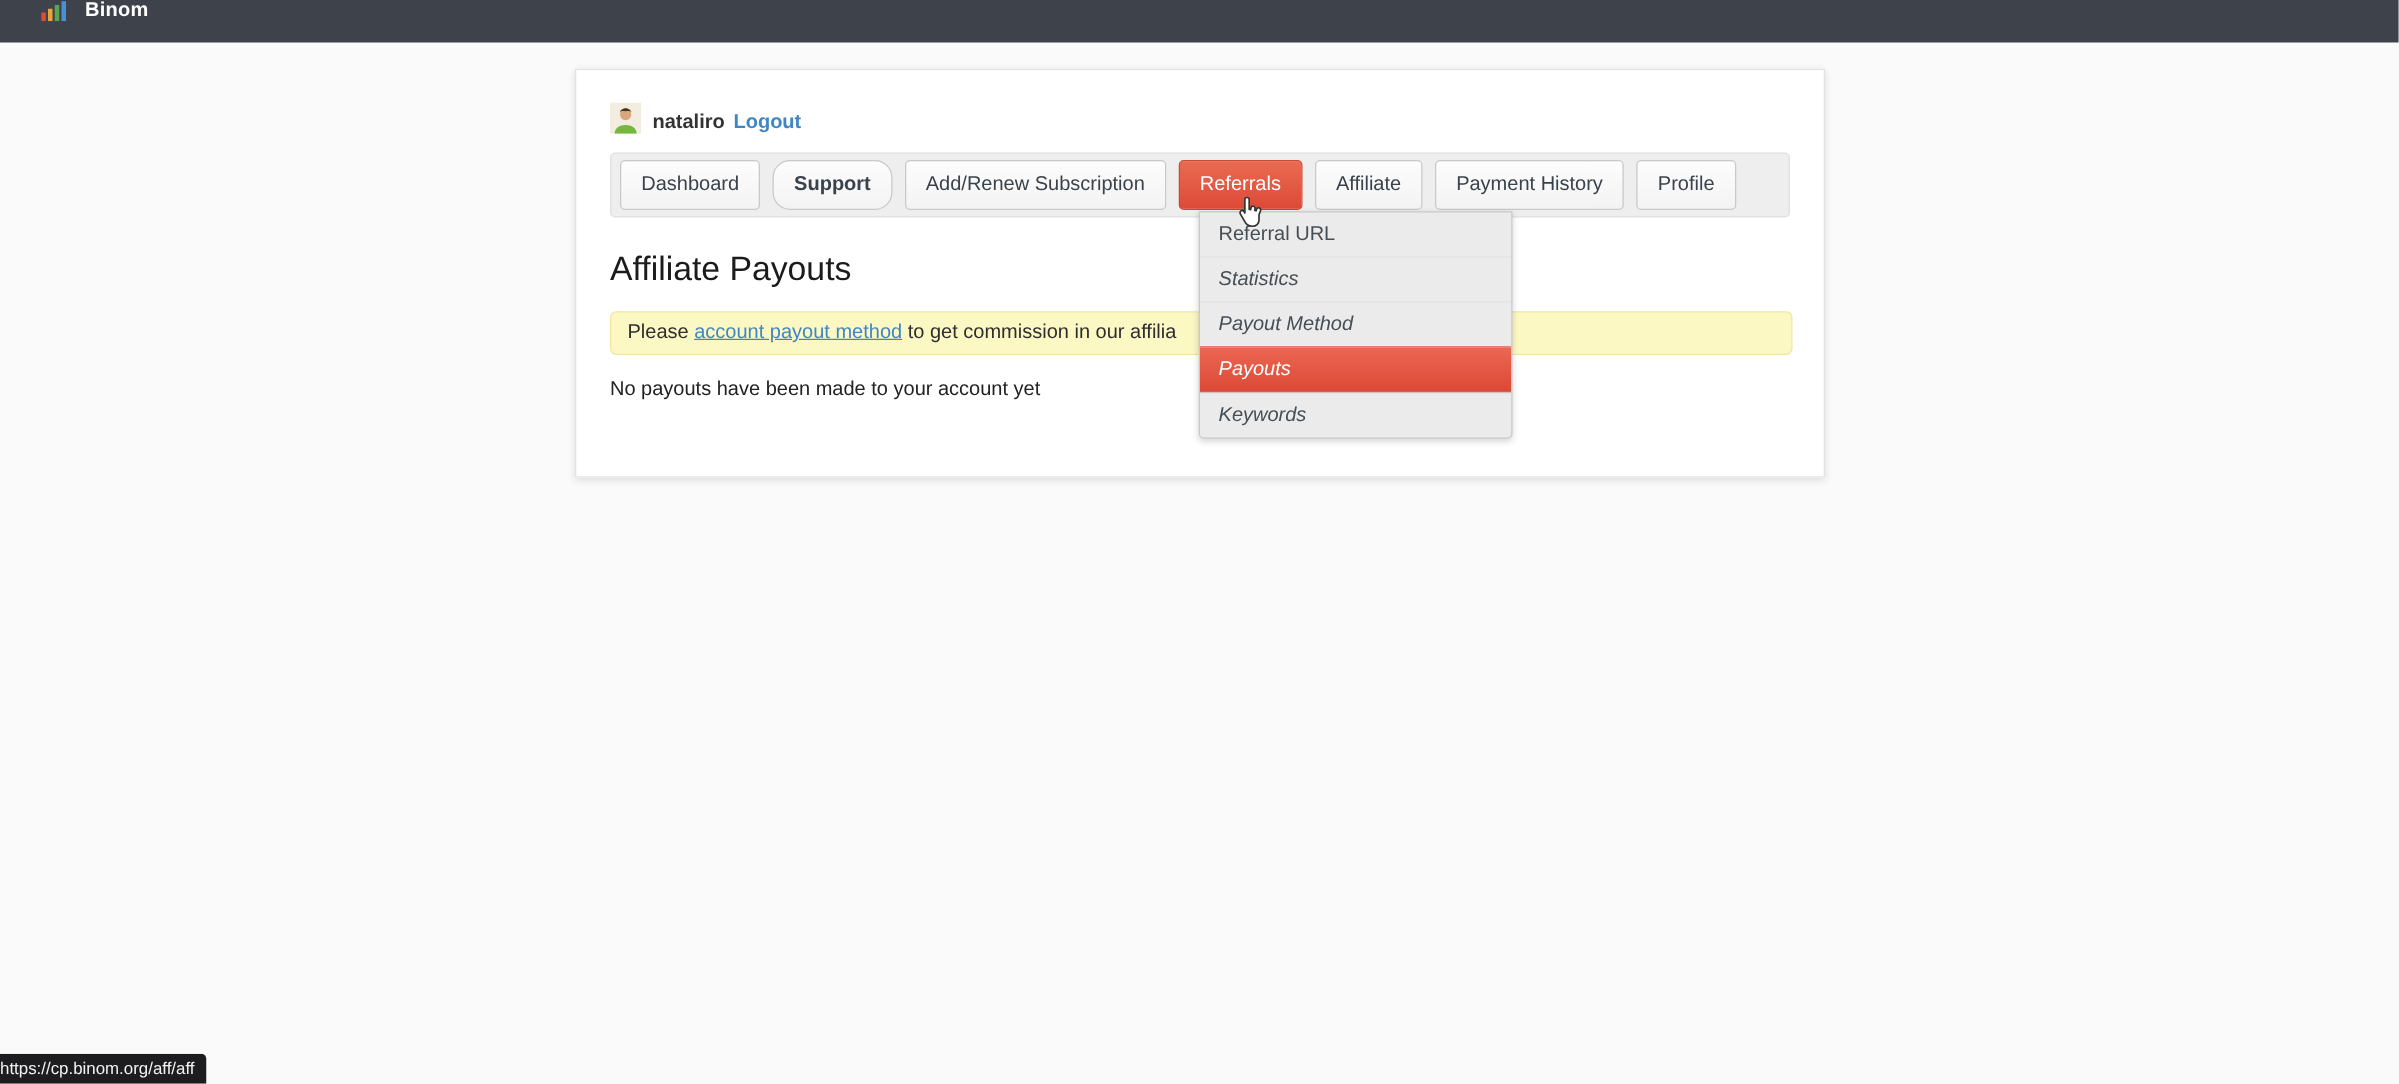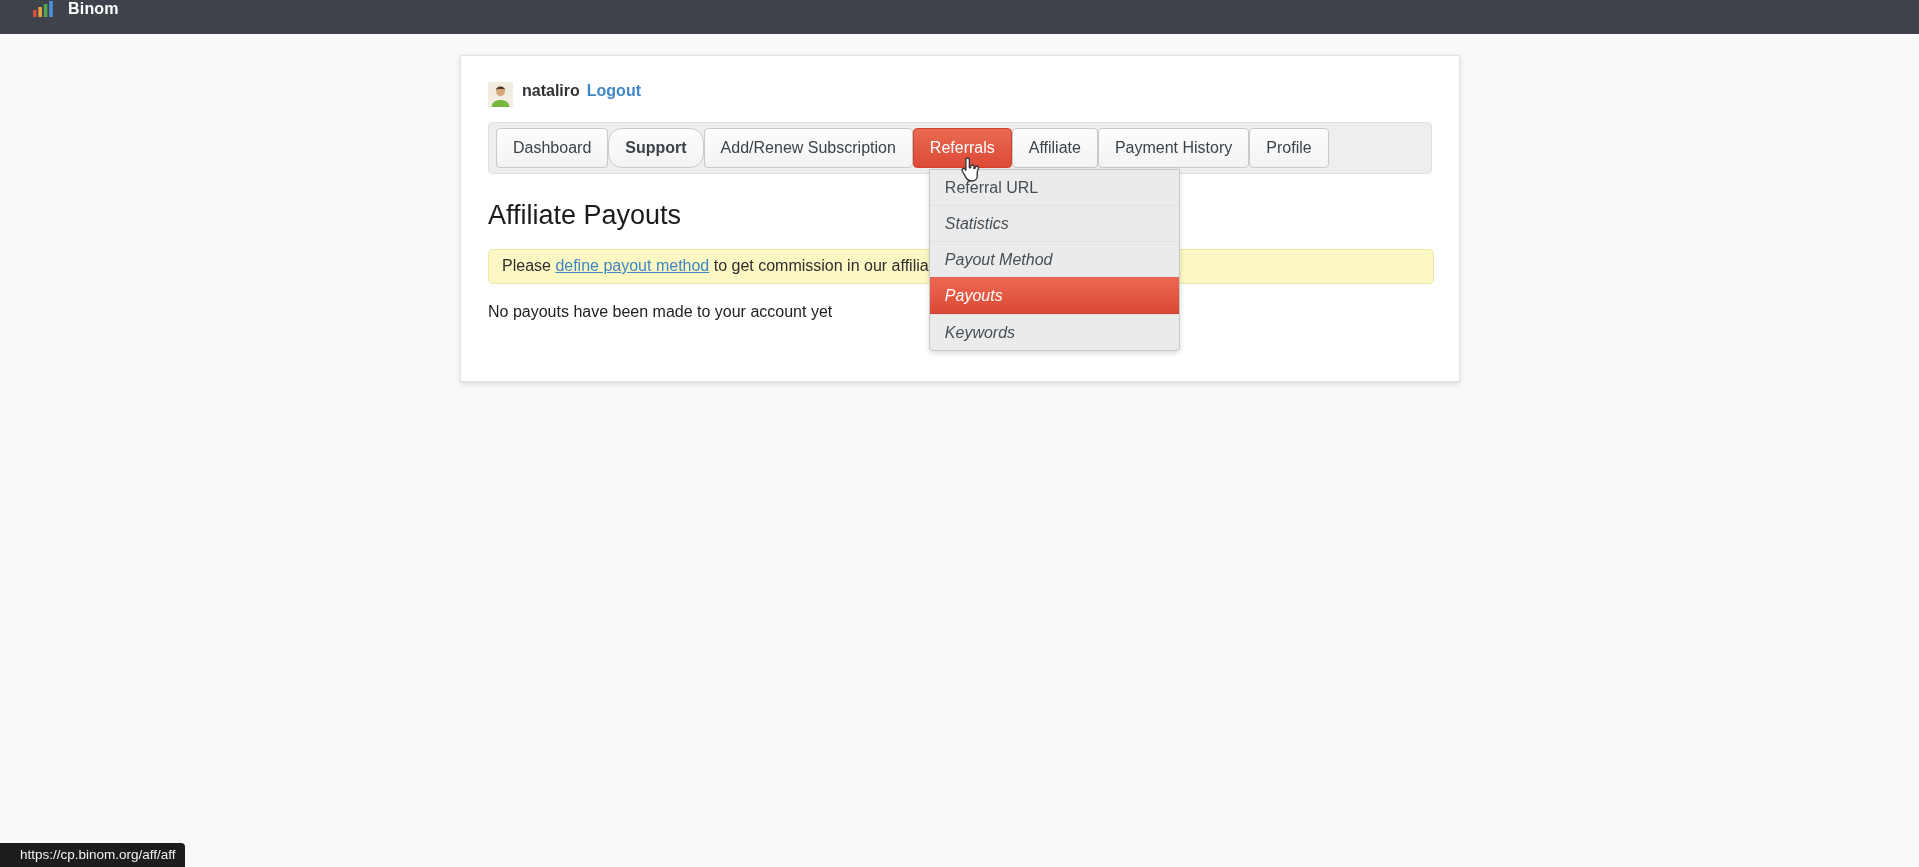--- a/index.html
+++ b/index.html
@@ -31,34 +31,35 @@
   .card {
     position: absolute;
     left: 460px; top: 55px;
     width: 1000px; height: 327px;
     background: #ffffff;
     border: 1px solid #e3e3e3;
     box-shadow: 0 2px 6px rgba(0,0,0,0.13);
     padding: 26px 27px;
   }
 
-  .user-row { display: flex; align-items: flex-start; }
+  .user-row { display: flex; align-items: flex-end; }
   .avatar { width: 25px; height: 25px; margin-right: 9px; display: inline-block; }
   .user-name { font-size: 16px; font-weight: 700; color: #333333; margin-right: 7px; }
   .logout-link { font-size: 16px; font-weight: 700; color: #3f86c6; text-decoration: none; cursor: pointer; }
 
   
   .navbar {
     margin-top: 15px;
     background: #eeeeee;
     border: 1px solid #e0e0e0;
     border-radius: 4px;
     padding: 5px 7px;
     height: 52px;
     display: flex;
+    gap: 10px;
     align-items: center;
   }
   .nav-btn {
     height: 40px;
     line-height: 38px;
     padding: 0 16px;
     background: linear-gradient(#fdfdfd, #f3f3f3);
     border: 1px solid #c9c9c9;
     border-radius: 4px;
     font-family: "Liberation Sans", sans-serif;
@@ -140,21 +141,21 @@
     color: #222222;
   }
 
   
   .status-tooltip {
     position: fixed;
     left: 0; bottom: 0;
     background: #1d1d1f;
     color: #f2f2f2;
     font-size: 13.5px;
-    padding: 4px 9px 5px 20px;
+    padding: 4px 9px 5px 0;
     border-top-right-radius: 4px;
     z-index: 50;
   }
 </style>
 </head>
 <body>
 
 <div class="topbar">
   <span class="logo-icon">
     <svg viewBox="0 0 21 17" width="21" height="17">
@@ -209,20 +210,20 @@
 
     <button class="nav-btn">Affiliate</button>
     <button class="nav-btn">Payment History</button>
     <button class="nav-btn">Profile</button>
   </div>
 
   <h1 class="page-title">Affiliate Payouts</h1>
 
   <div class="notice">
     <span>Please</span>
-    <a>define payout method</a>
+    <a>account payout method</a>
     <span>to get commission in our affilia</span>
   </div>
 
   <div class="empty-message">No payouts have been made to your account yet</div>
 </div>
 
 <div class="status-tooltip">https://cp.binom.org/aff/aff</div>
 
 </body></html>

